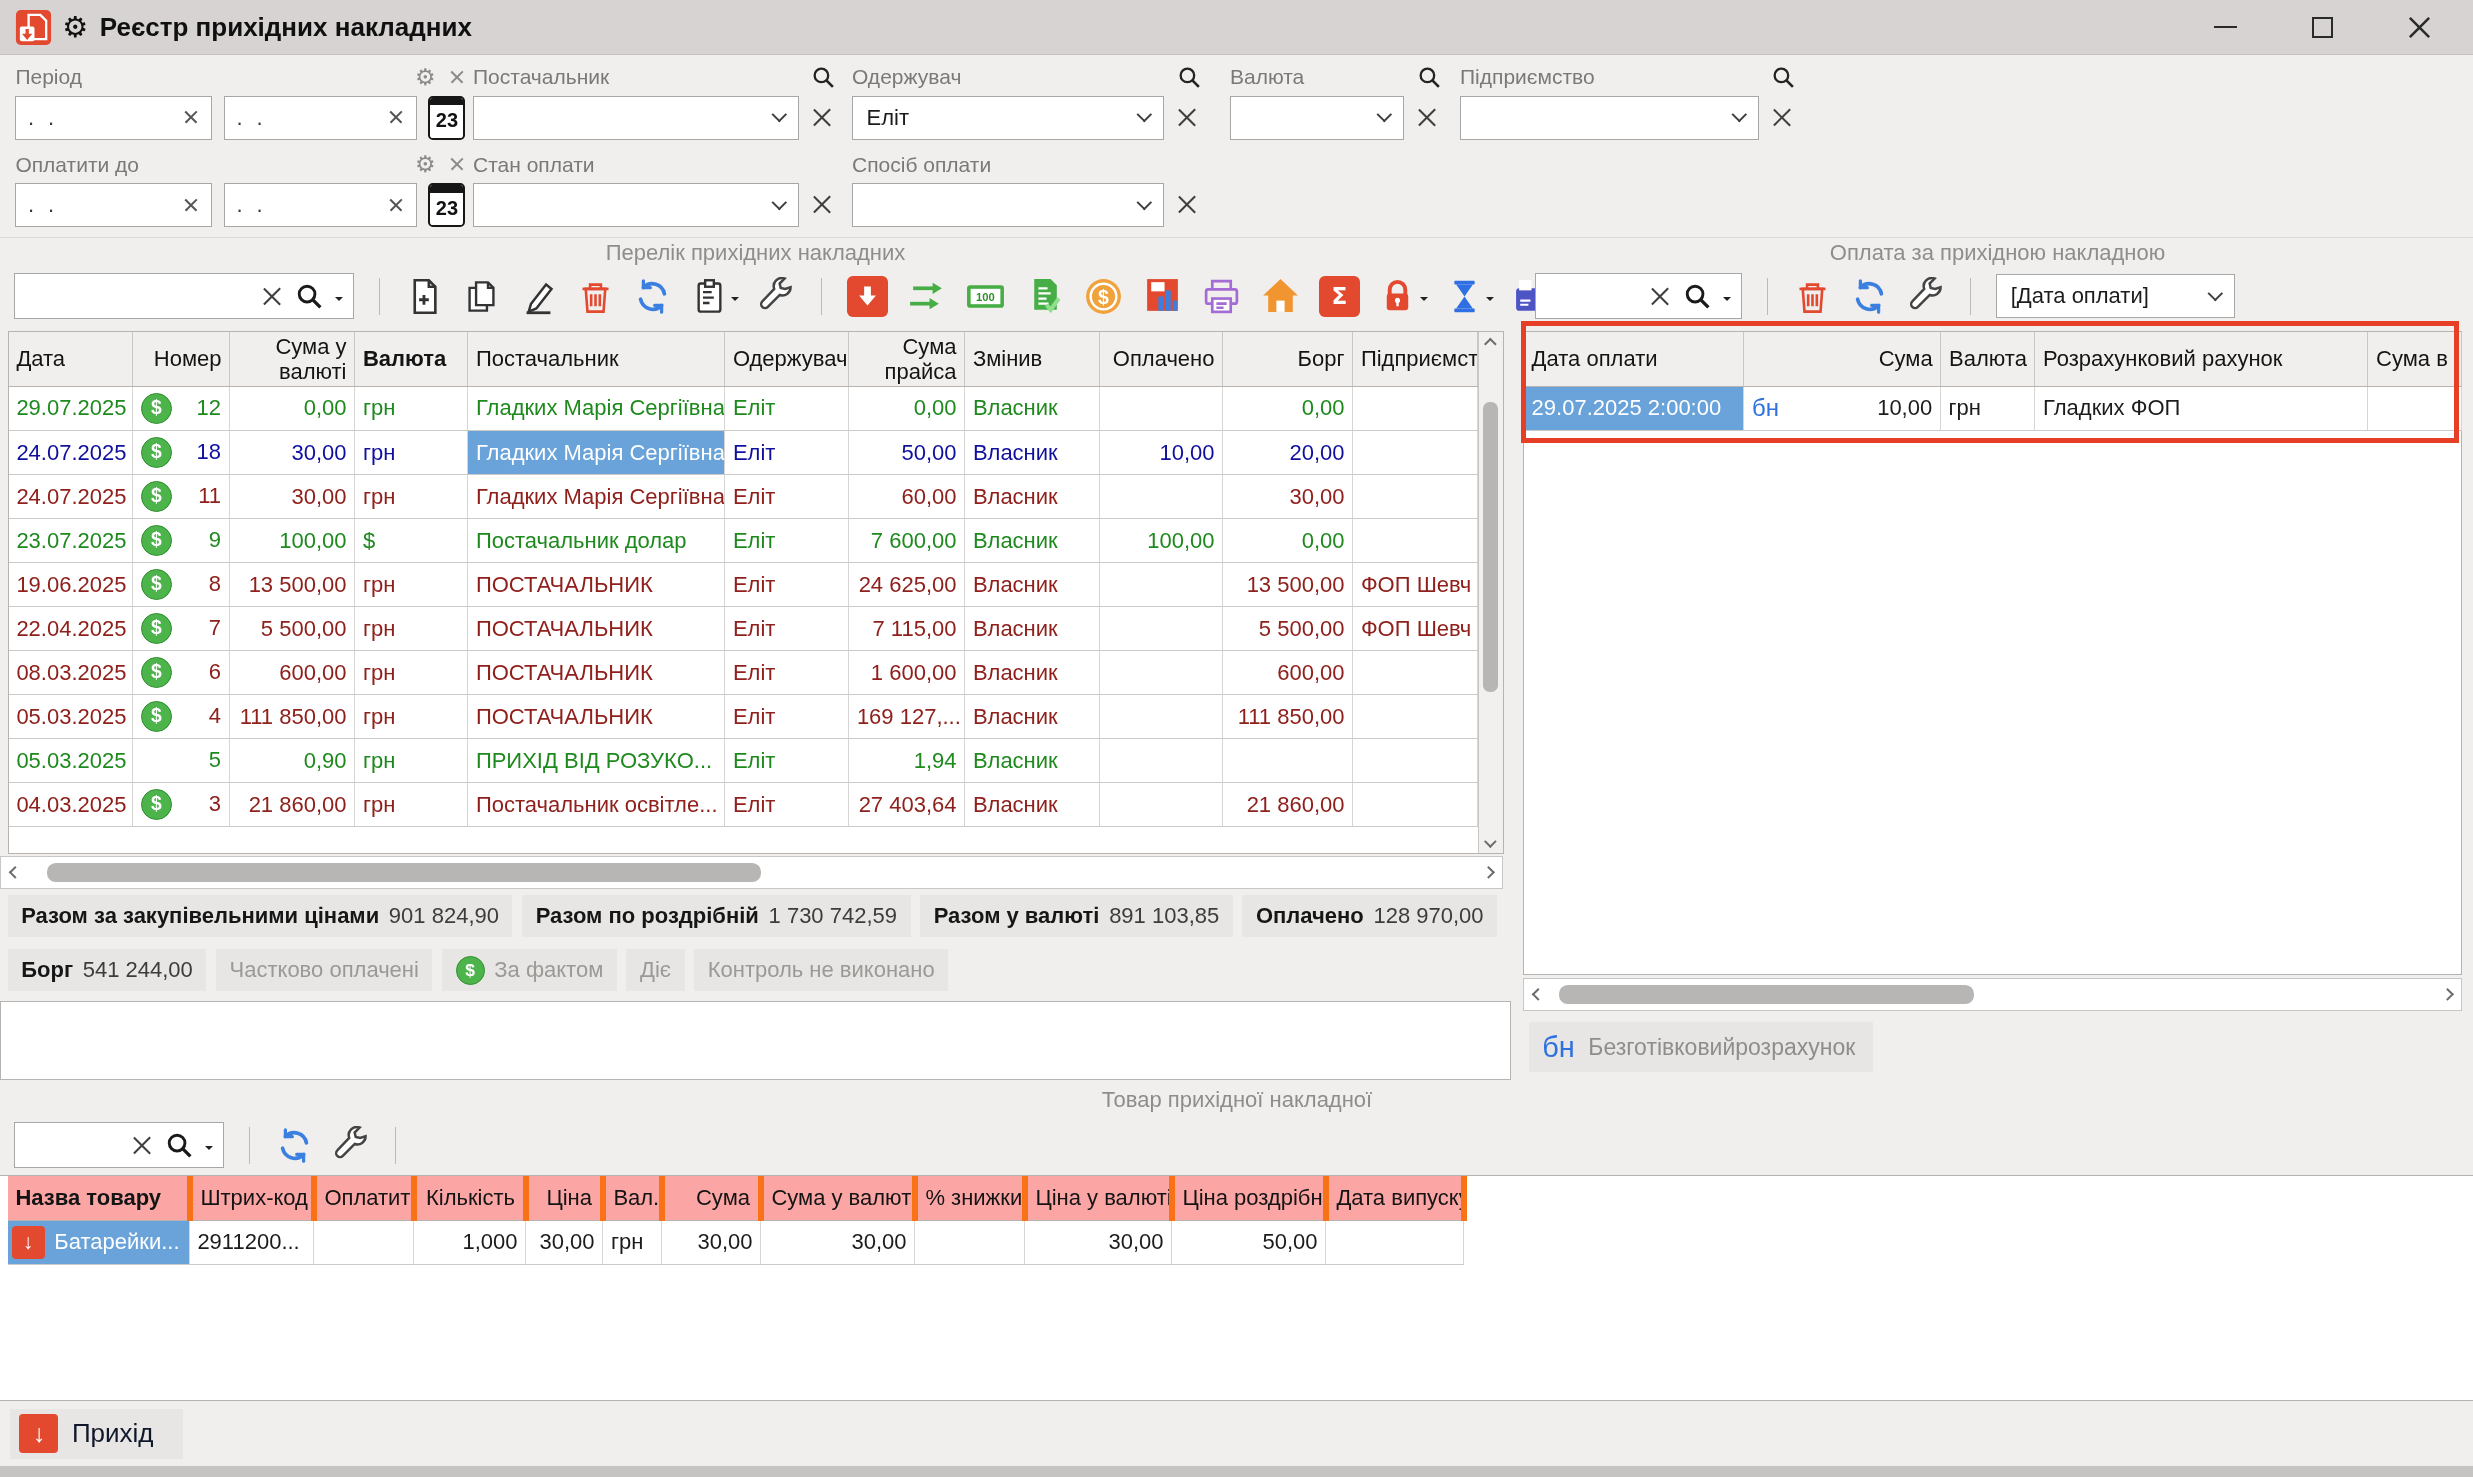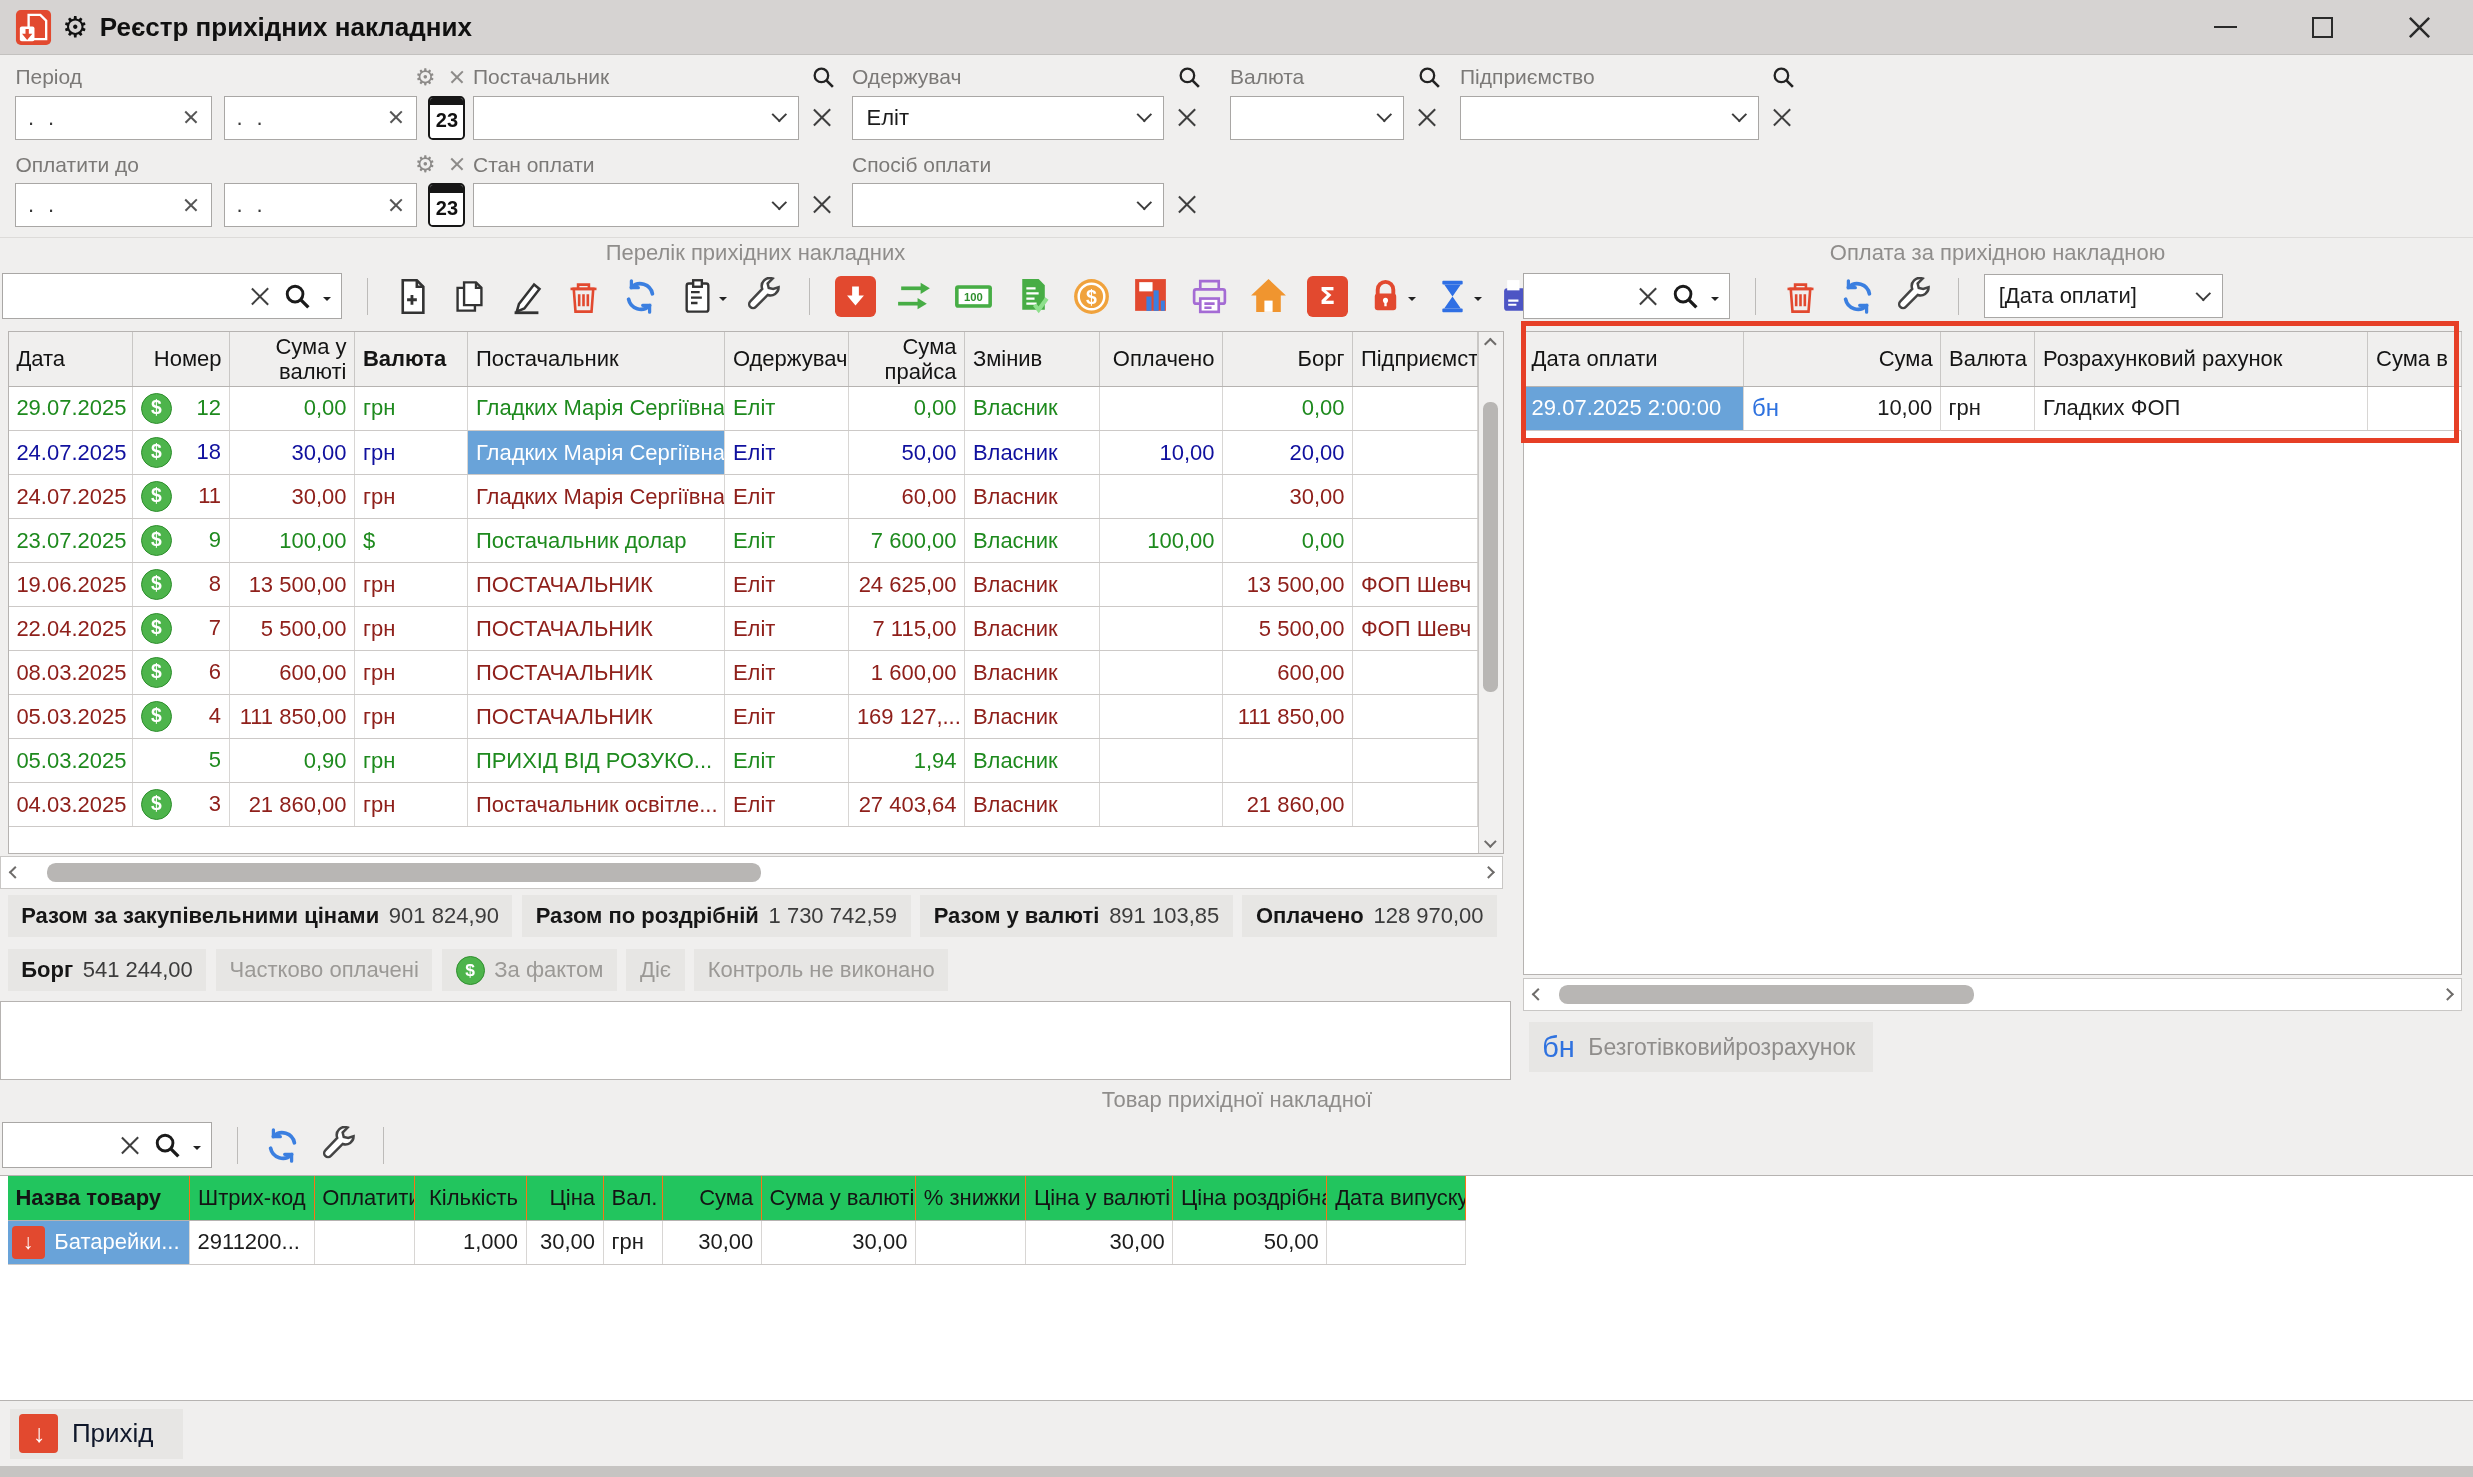--- a/index.html
+++ b/index.html
@@ -43,21 +43,21 @@
   .cal-btn{width:37px;height:44px;border:2.4px solid #161616;border-radius:4.8px;background:#fff;overflow:hidden;flex:none}
   .cal-top{height:7.7px;background:#161616}
   .cal-num{font-weight:bold;font-size:20px;text-align:center;line-height:31px;color:#111}
   .mag svg{display:block}
 
   
   .main{position:absolute;top:238px;left:0;width:2474px;height:845px}
   .left-panel{position:absolute;left:0;top:0;width:1511px;height:845px}
   .right-panel{position:absolute;left:1521px;top:0;width:953px;height:845px}
   .panel-title{position:absolute;top:1.9px;left:0;right:0;text-align:center;color:#8f8d8b;font-size:22px;white-space:nowrap}
-  .toolbar{position:absolute;top:31px;left:0;right:0;height:54px;display:flex;align-items:center;padding-left:2px;gap:18px}
+  .toolbar{position:absolute;top:31px;left:0;right:0;height:54px;display:flex;align-items:center;padding-left:14px;gap:18px}
   .search-box{height:46px;background:#fff;border:1px solid #a9a7a5;display:flex;align-items:center;justify-content:flex-end;gap:11.6px;padding:0 9.7px;flex:none}
   .dd-tri{width:0;height:0;border:4.8px solid transparent;border-top-color:#222;margin-top:9.7px}
   .tsep{width:1px;height:37px;background:#bdbbb9;margin:0 6.8px;flex:none}
   .tbtn{height:46px;display:flex;align-items:center;justify-content:center;gap:2.9px;flex:none}
   .cicon{width:41px;height:41px;border-radius:5.8px;display:flex;align-items:center;justify-content:center;flex:none}
   .bg-red{background:#e2492f}
 
   
   table{border-collapse:collapse;table-layout:fixed}
   th,td{white-space:nowrap;overflow:hidden;padding:0 7.7px;font-size:22px;font-weight:normal}
@@ -105,21 +105,21 @@
   .legend-chip{position:absolute;top:784px;left:7.7px;height:50px;background:#e7e6e4;display:flex;align-items:center;gap:13.5px;padding:0 17.4px 0 13.5px}
   .legend-abbr{color:#2f72df;font-size:29px}
   .legend-label{color:#8f8d8b;font-size:23px}
 
   
   .bottom-section{position:absolute;top:1083px;left:0;width:2474px;height:318px}
   .bottom-section .panel-title{top:3.9px}
   .bottom-section .toolbar{top:35px}
   .prod-container{position:absolute;top:92px;left:0;width:2474px;height:226px;background:#fff;border-top:1px solid #b6b3b1;border-bottom:1px solid #b6b3b1}
   #prod-table{width:1458px;margin-left:7.7px}
-  #prod-table th{height:44px;background:#22c55e;border-right:1px solid #f97316;border-bottom:1px solid #b6b3b1;text-align:left;color:#141414}
+  #prod-table th{height:44px;background:#fca5a5;border-right:6px solid #f97316;border-bottom:1px solid #b6b3b1;text-align:left;color:#141414}
   #prod-table th:nth-child(1){font-weight:bold}
   #prod-table th:nth-child(4),#prod-table th:nth-child(5),#prod-table th:nth-child(7),#prod-table th:nth-child(8),
   #prod-table th:nth-child(10),#prod-table th:nth-child(11){text-align:right}
   #prod-table td{height:44px;border-right:1px solid #d8d6d4;border-bottom:1px solid #ccc9c7}
   #prod-table td:nth-child(4),#prod-table td:nth-child(5),#prod-table td:nth-child(7),#prod-table td:nth-child(8),
   #prod-table td:nth-child(10),#prod-table td:nth-child(11){text-align:right}
   .prod-name-cell{background:#69a3d9;color:#fff;display:flex;align-items:center;gap:9.7px;height:44px;padding-left:3.9px}
   .prod-icon{width:33px;height:33px;border-radius:3.9px;background:#e2492f;color:#fff;font-weight:bold;font-size:21px;display:inline-flex;align-items:center;justify-content:center;flex:none}
 
   

